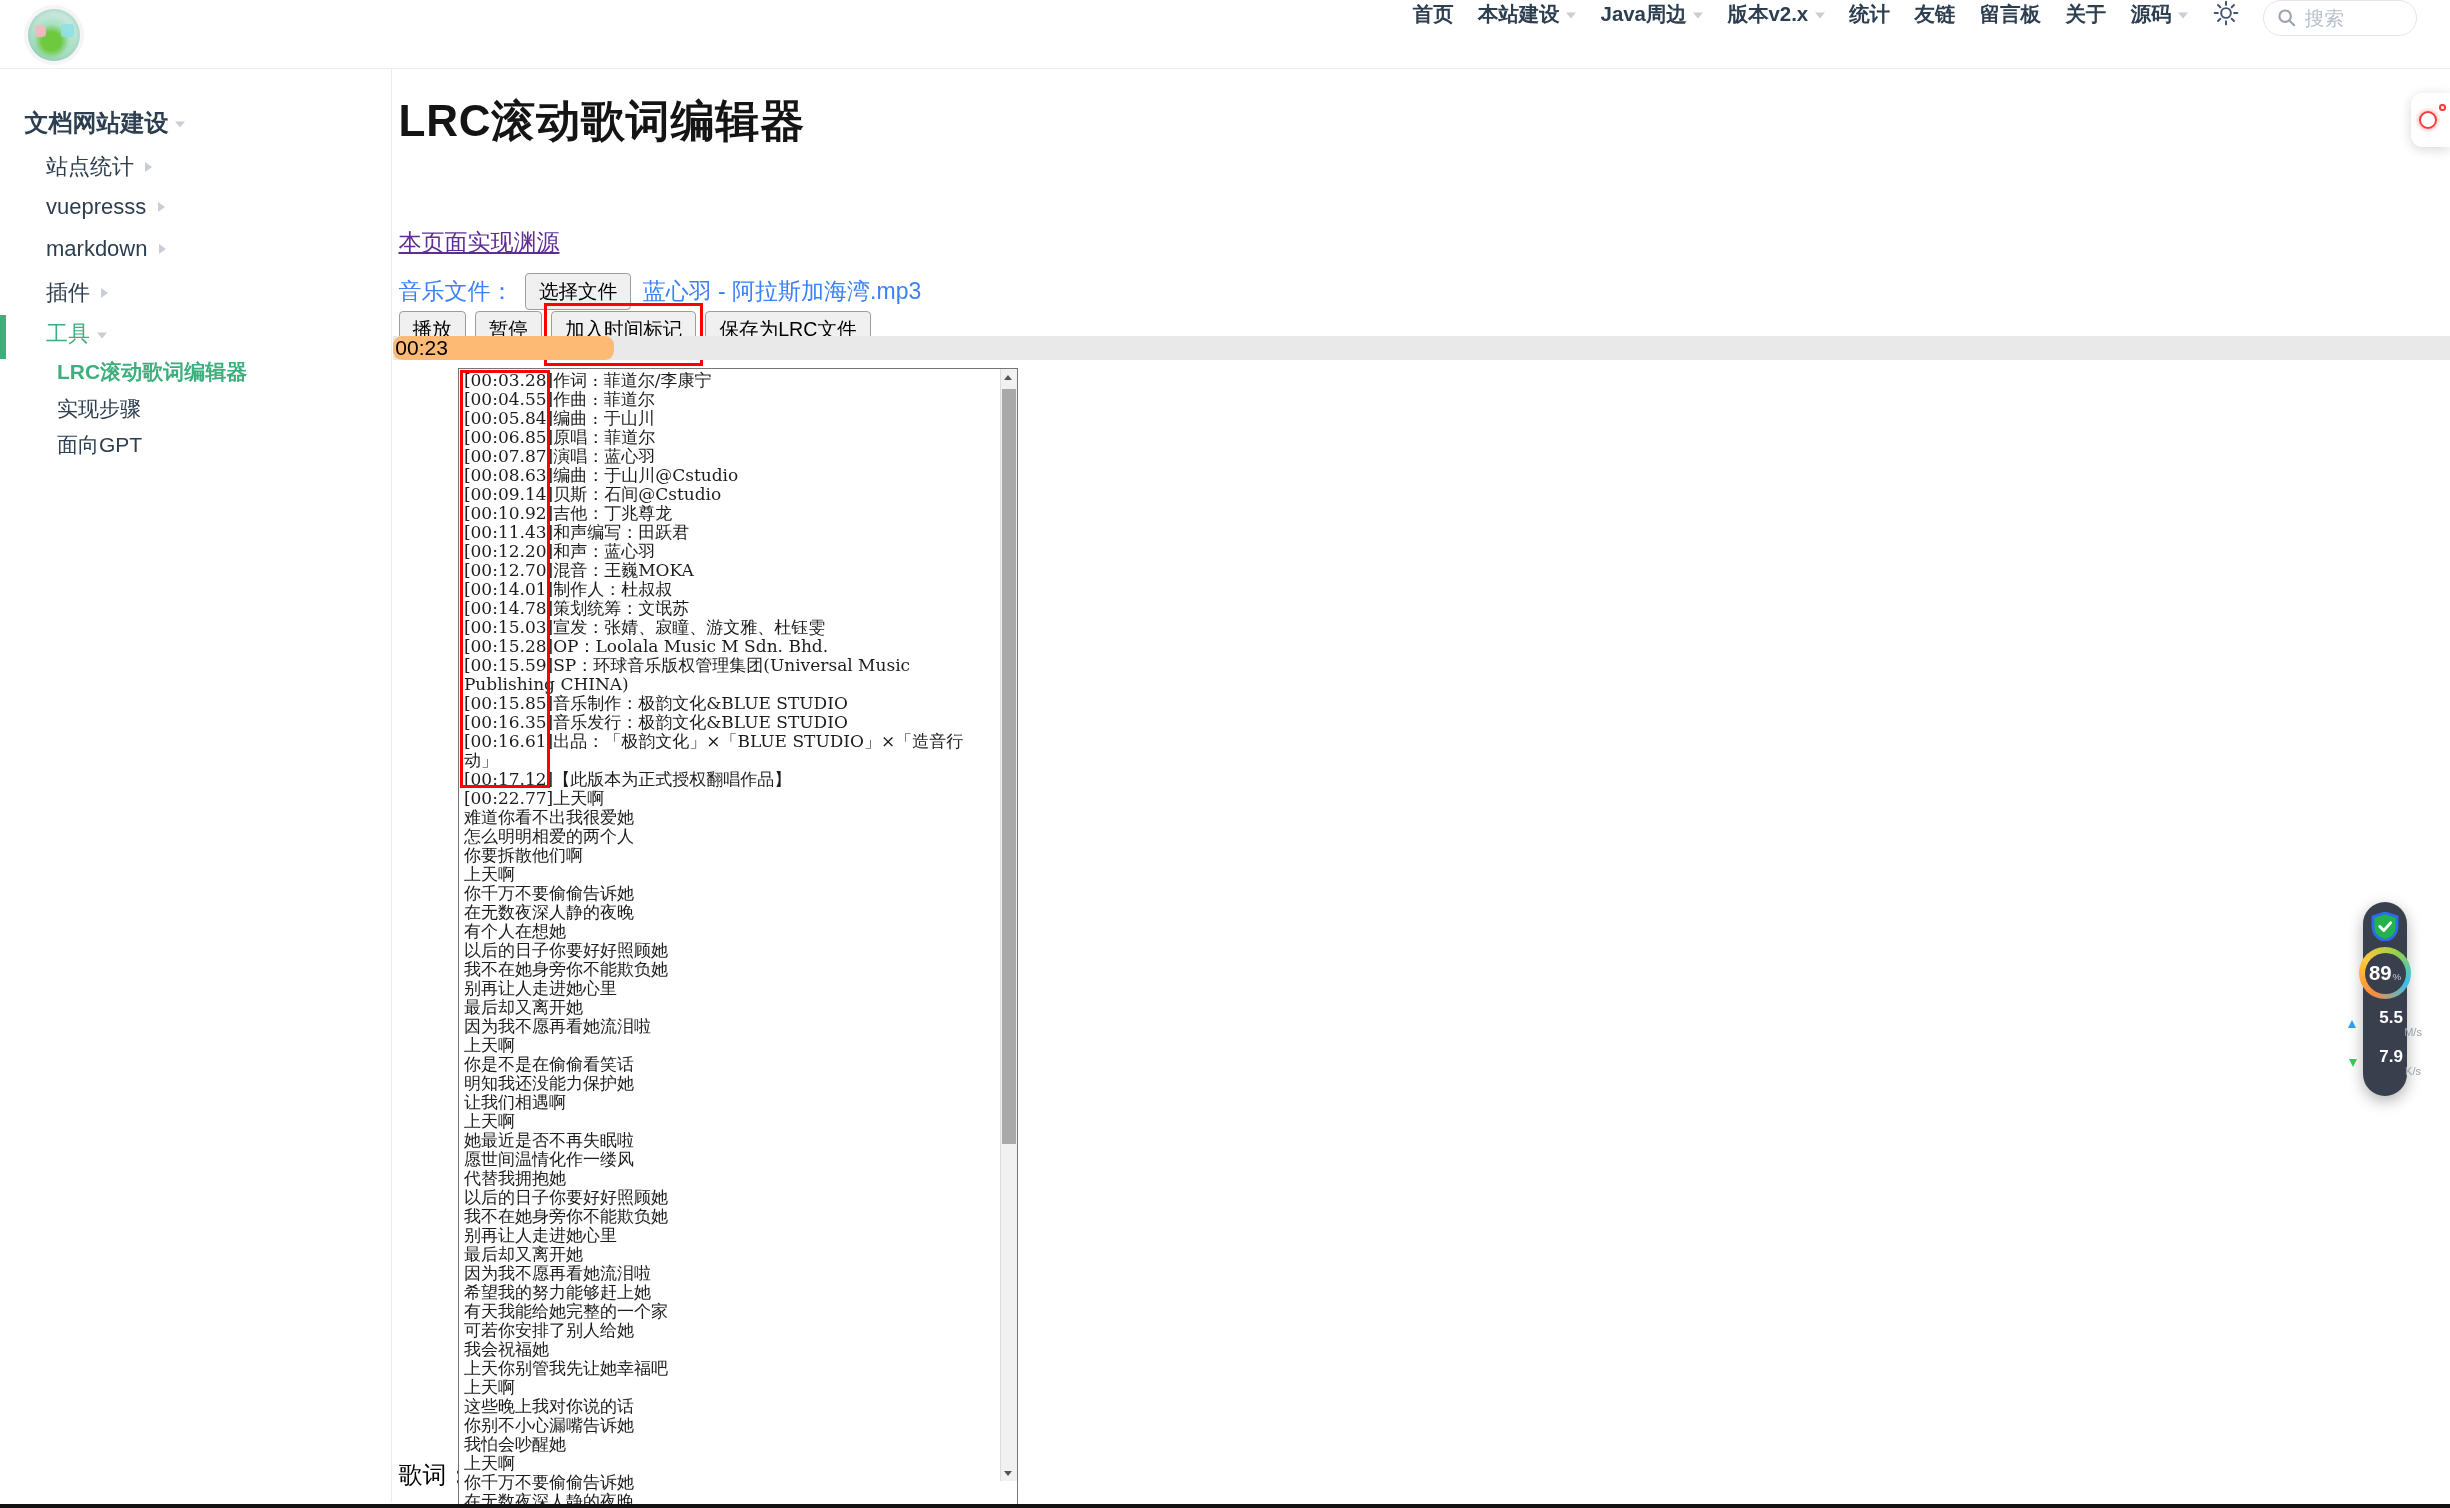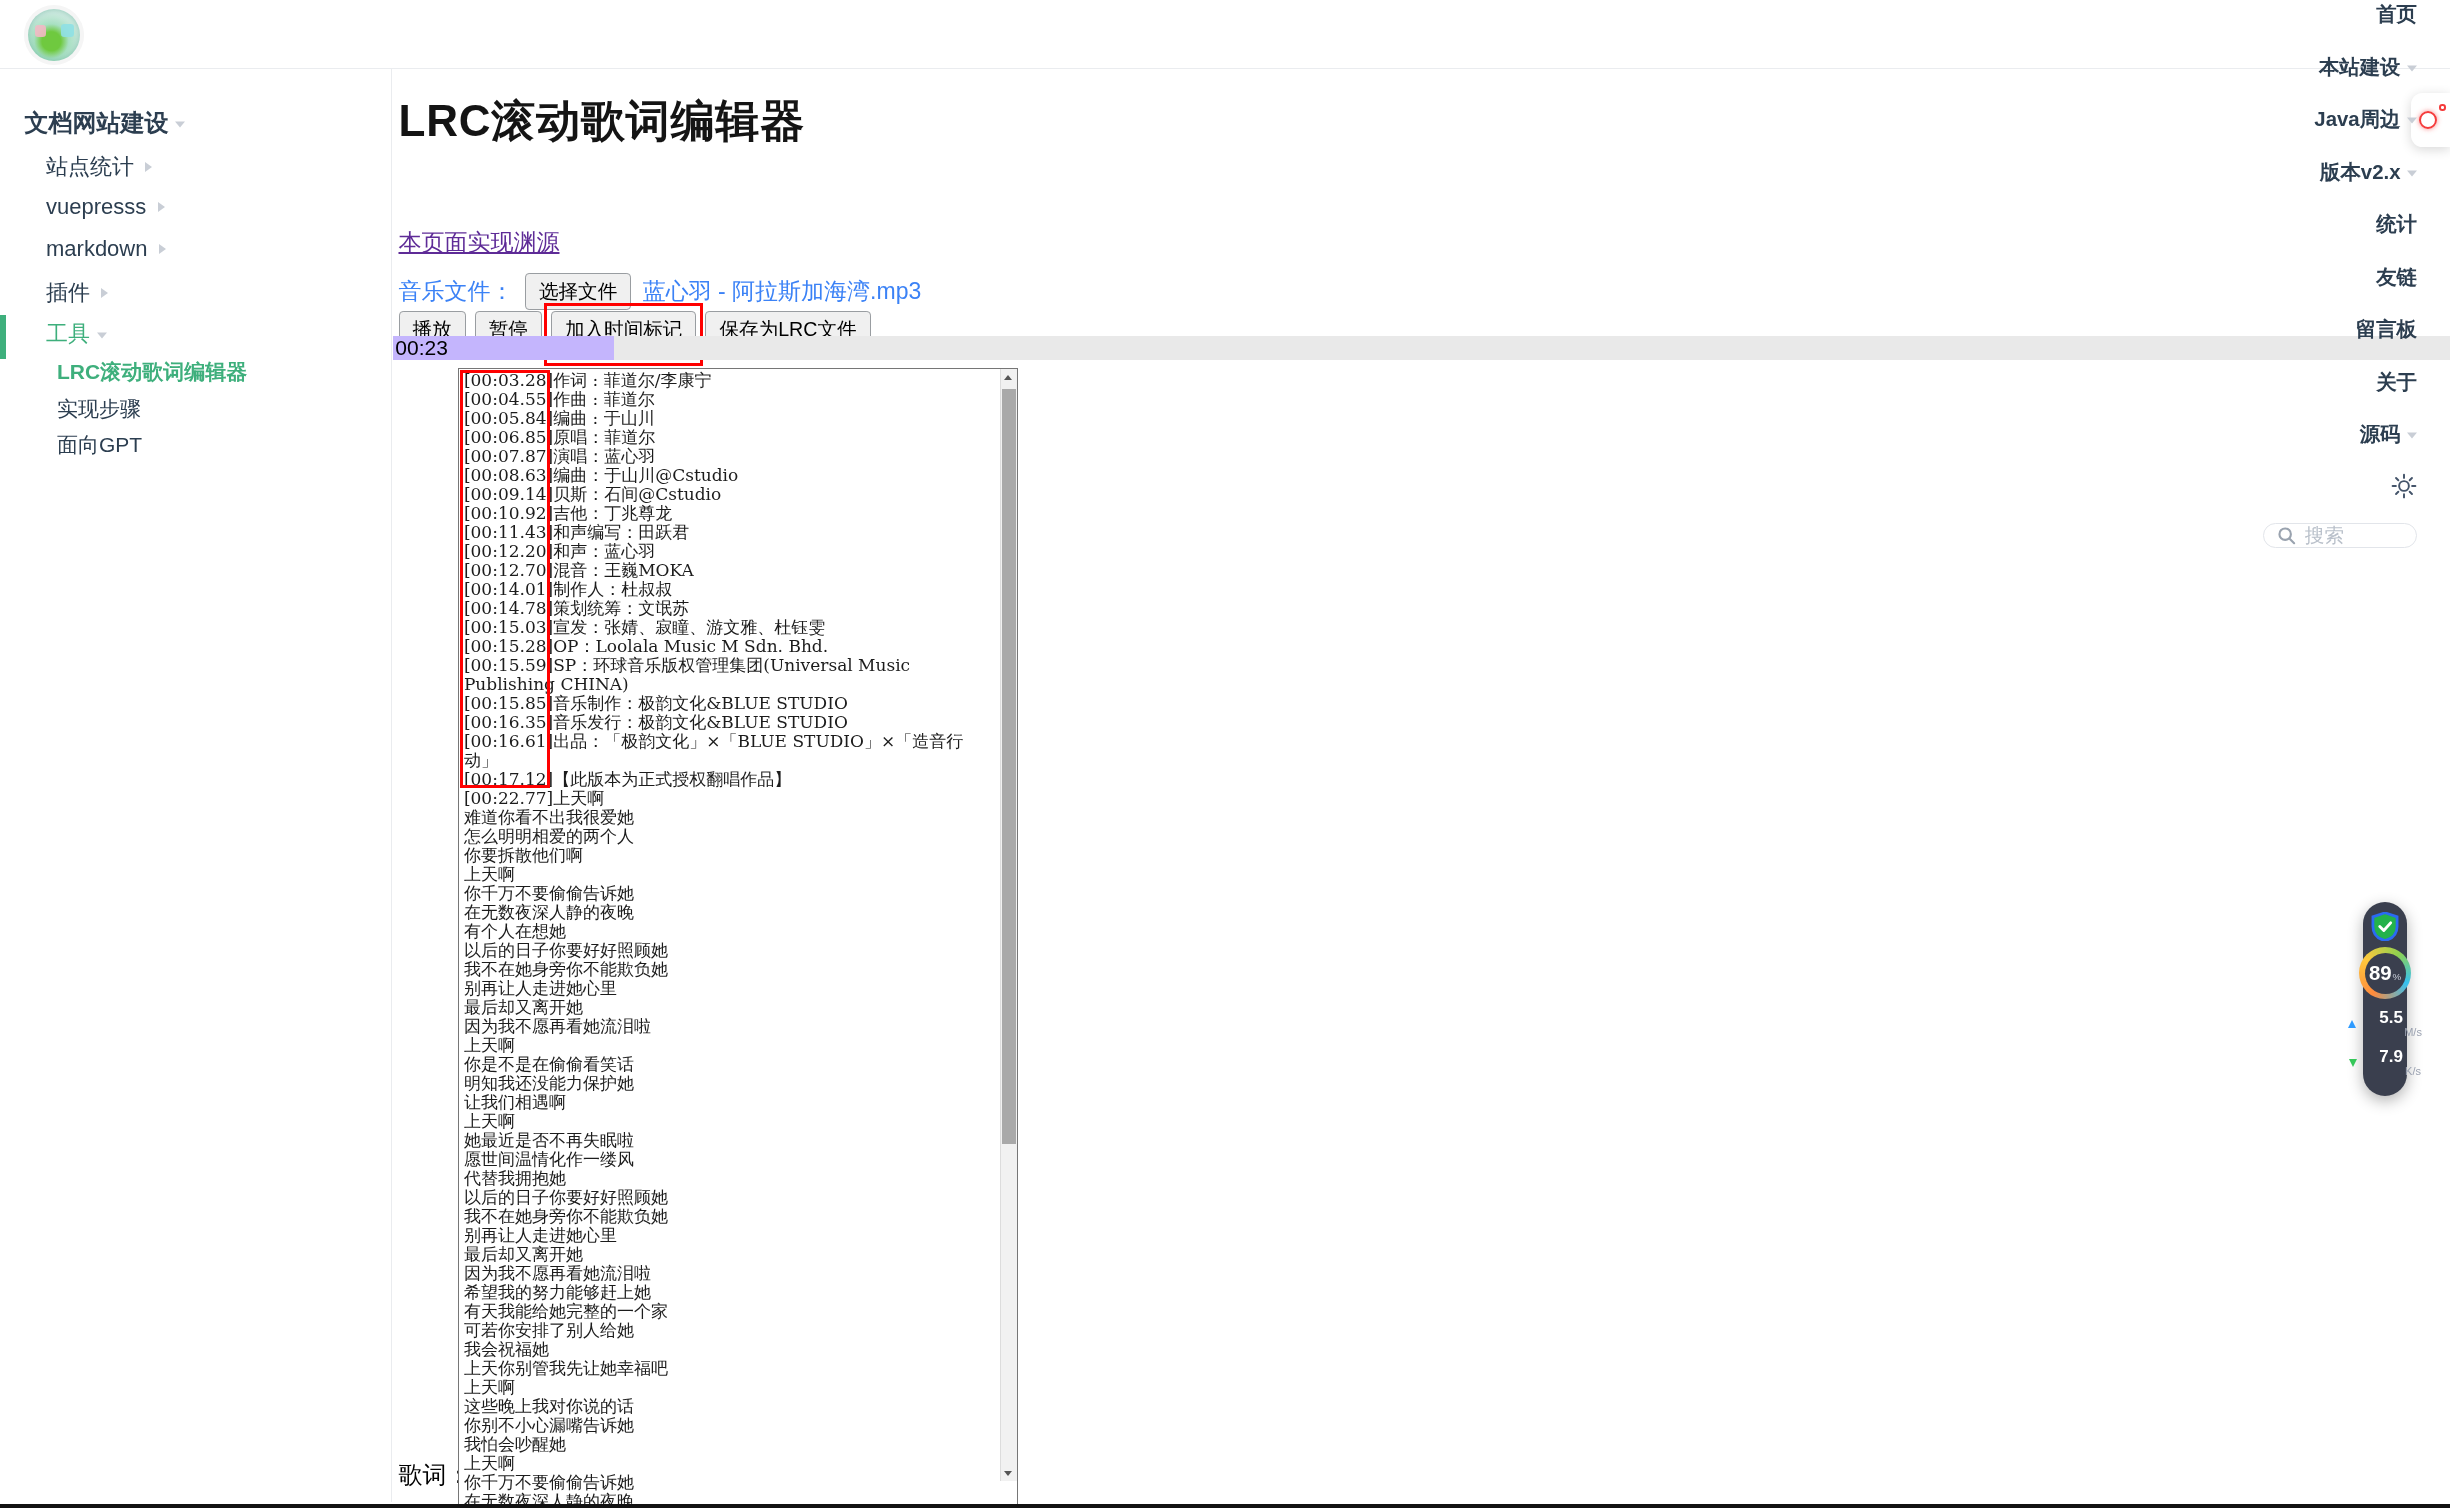--- a/index.html
+++ b/index.html
@@ -10,21 +10,21 @@
   
   header { position:absolute; left:0; top:0; width:2450px; height:69px;
     background:#fff; border-bottom:0.8px solid #eaecef; z-index:20; }
   .logo { position:absolute; left:28px; top:9px; width:52px; height:52px; border-radius:50%;
     background:radial-gradient(circle at 45% 62%, #6fc93f 0 22%, #a8e0c2 40%, #cdeae0 65%, #e8f4ef 100%);
     box-shadow:0 0 0 4.1px #f5f5f5, inset 0 0 6.5px rgba(0,120,90,.35); }
   .logo::after { content:""; position:absolute; left:6.5px; top:16.3px; width:11.4px; height:11.4px;
     border-radius:3.3px; background:#f2b9c4; opacity:.9; }
   .logo::before { content:""; position:absolute; right:5.7px; top:14.7px; width:13px; height:13px;
     border-radius:3.3px; background:#8fe0e4; opacity:.9; }
-  nav { position:absolute; right:33px; top:0; height:69px; display:flex; align-items:flex-end; gap:24.5px;flex-direction:column; }
+  nav { position:absolute; right:33px; top:0; height:69px; display:flex; align-items:flex-start; gap:24.5px; }
   nav a.nav-link { display:flex; align-items:center; font-size:20.4px; font-weight:600;
     color:#2c3e50; text-decoration:none; cursor:pointer; white-space:nowrap; }
   .tri-down { display:inline-block; width:0; height:0; margin-left:6.5px;
     border-left:5.7px solid transparent; border-right:5.7px solid transparent;
     border-top:6.5px solid #c9ced6; transform:translateY(1.6px); }
   .sun-wrap { display:flex; align-items:center; cursor:pointer; }
   .search-pill { display:flex; align-items:center; gap:8.2px; width:154px; height:36px;
     border:1.6px solid #e2e5ea; border-radius:18px; padding:0 13px; background:#fff; }
   .search-pill input { border:none; outline:none; width:90px; font-size:19.6px; color:#333;
     font-family:"Liberation Sans", sans-serif; background:transparent; }
@@ -53,21 +53,21 @@
   .file-row { position:absolute; left:6.5px; top:204px; display:flex; align-items:center; gap:11.4px; }
   .lbl { font-size:23px; color:#3b82f6; }
   .btn { font-size:19.6px; color:#000; background:#f0f0f0; border:1.6px solid #999da1;
     border-radius:4.1px; padding:4.1px 13px; cursor:pointer; font-family:"Liberation Sans", sans-serif; }
   .controls { position:absolute; left:6.5px; top:242px; display:flex; align-items:flex-start; gap:9px; }
   .annot { position:relative; }
   .annot::after { content:""; position:absolute; left:-6.5px; right:-6.5px; top:-8.2px; bottom:-18px;
     border:3.3px solid #f00; pointer-events:none; }
   .progress { position:absolute; left:0.8px; top:267px; width:2057px; height:24px;
     background:#e9e9e9; cursor:pointer; }
-  .progress .fill { position:absolute; left:0; top:0; width:221px; height:24px; background:#c4b5fd; }
+  .progress .fill { position:absolute; left:0; top:0; width:221px; height:24px; background:#fdba74;border-radius:9px; }
   .progress .fill span { font-size:21px; color:#000; line-height:24px; padding-left:2.5px; }
 
   .lyrics-label { position:absolute; left:6.5px; top:1390px; font-size:24px; color:#000; }
   .lyrics-box { position:absolute; left:66px; top:299px; width:560px; height:1453px;
     border:0.8px solid #767676; background:#fff; overflow:hidden; cursor:text; }
   .lyrics-text { position:absolute; left:4.9px; top:1.6px; width:529px; font-size:17px;
     line-height:19px; color:#1c1c1c; font-family:"DejaVu Serif", serif;
     white-space:pre-wrap; word-break:break-word; }
   .annot-timestamps { position:absolute; left:0.8px; top:0.8px; width:90px; height:418px;
     border:3.3px solid #f00; pointer-events:none; }

